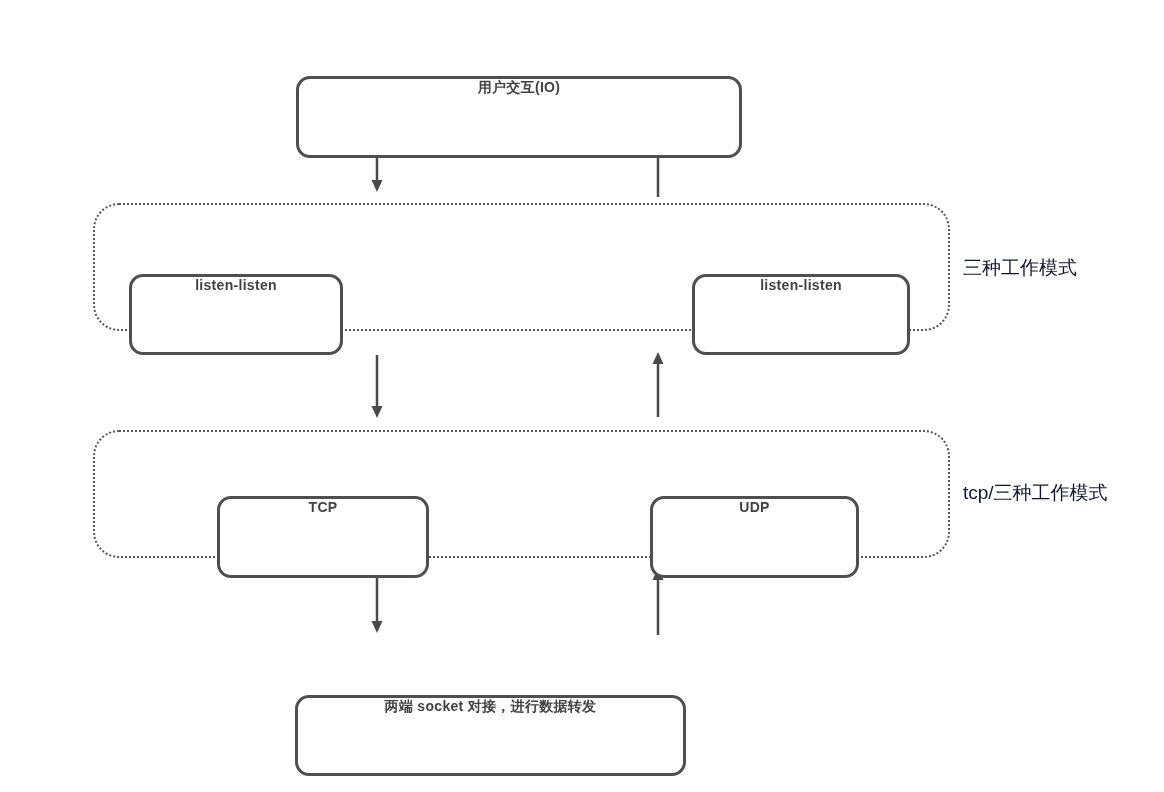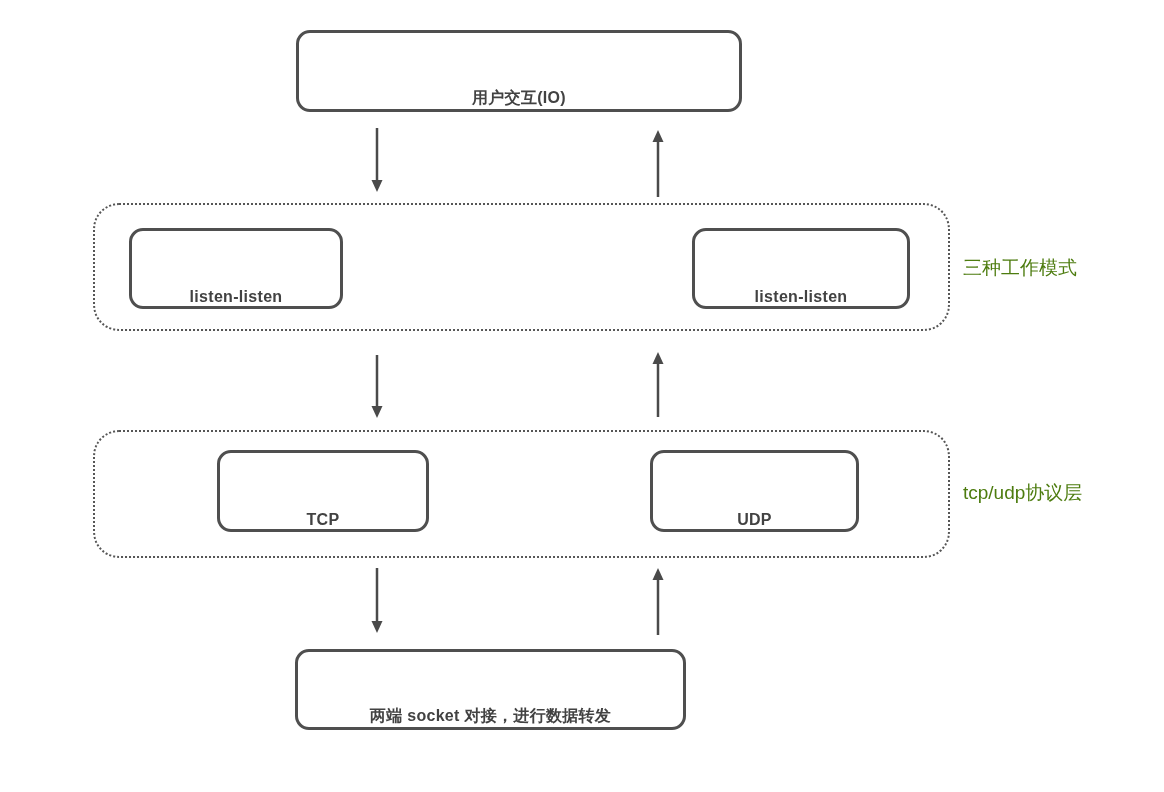--- a/index.html
+++ b/index.html
@@ -15,37 +15,38 @@
     background: #ffffff;
     overflow: hidden;
   }
   .solid-box {
     position: absolute;
     box-sizing: border-box;
     border: 3px solid #4f4f4f;
     border-radius: 14px;
     background: #ffffff;
     display: flex;
-    align-items: flex-end;
+    align-items: flex-start;
     justify-content: center;
     color: #424242;
     font-weight: bold;
-    font-size: 16px;
+    font-size: 14px;
     letter-spacing: 0.3px;
+    margin-top: 46px;
   }
   .dotted-group {
     position: absolute;
     box-sizing: border-box;
     border: 2px dotted #565656;
     border-radius: 26px;
     background: transparent;
   }
   .side-label {
     position: absolute;
-    color: #4d7c0f;
+    color: #0f172a;
     font-size: 19px;
     font-weight: normal;
     white-space: nowrap;
   }
   .arrow-layer {
     position: absolute;
     left: 0;
     top: 0;
     width: 1164px;
     height: 792px;
@@ -119,19 +120,19 @@
   <div id="modes-label" class="side-label">三种工作模式</div>
 
   <div id="proto-group" class="dotted-group">
     <div id="udp-box" class="solid-box">
       <span>UDP</span>
     </div>
     <div id="tcp-box" class="solid-box">
       <span>TCP</span>
     </div>
   </div>
-  <div id="proto-label" class="side-label">tcp/udp协议层</div>
+  <div id="proto-label" class="side-label">tcp/三种工作模式</div>
 
   <div id="bottom-box" class="solid-box">
     <span>两端 socket 对接，进行数据转发</span>
   </div>
 
 </div>
 
 </body></html>

